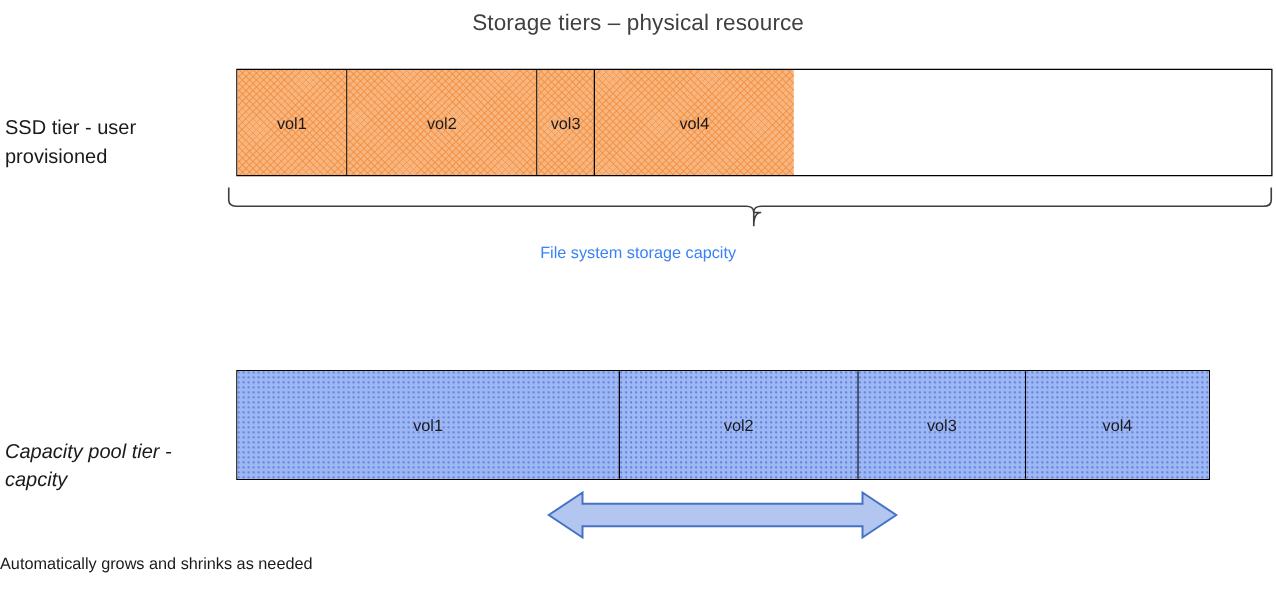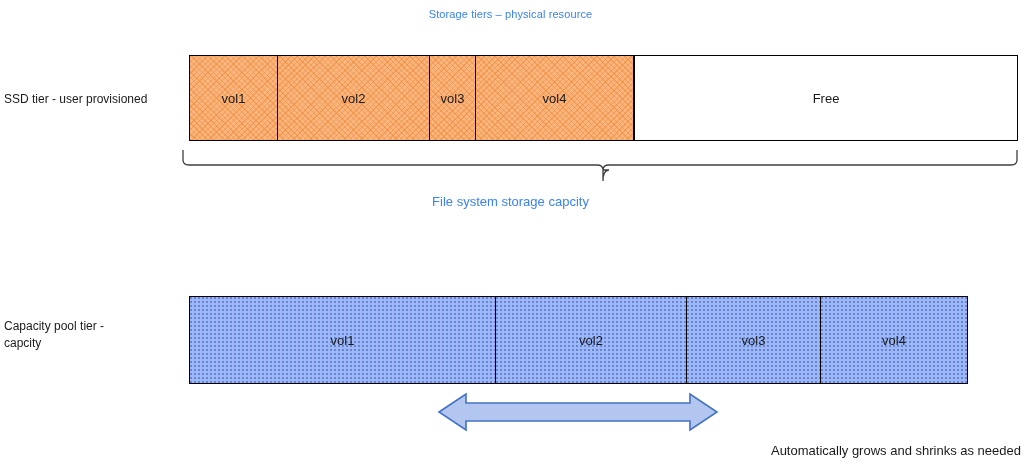--- a/index.html
+++ b/index.html
@@ -17,41 +17,42 @@
     overflow: hidden;
   }
 
   
   .diagram-title {
     position: absolute;
     top: 8px;
     left: 0;
     width: 1021px;
     text-align: center;
-    font-size: 11px;
-    color: #3b82f6;
+    font-size: 18px;
+    color: #404040;
     letter-spacing: 0.1px;
   }
 
   
   .row-label {
     position: absolute;
-    font-size: 12px;
+    font-size: 16px;
     line-height: 1.45;
     color: #1a1a1a;
   }
   #ssd-label {
     left: 4px;
     top: 91px;
     width: 180px;
   }
   #pool-label {
     left: 4px;
-    top: 318px;
+    top: 350px;
     width: 175px;
+    font-style: italic;
   }
 
   
   .tier-bar {
     position: absolute;
     display: flex;
     border: 1.6px solid #000000;
     background: #ffffff;
   }
   .tier-seg {
@@ -127,21 +128,21 @@
     left: 436px;
     top: 390px;
     width: 284px;
     height: 44px;
   }
   #grow-caption {
     position: absolute;
     top: 443px;
     left: 0;
     width: 1021px;
-    text-align: right;
+    text-align: left;
     font-size: 13px;
     color: #1a1a1a;
   }
 </style>
 </head>
 <body>
 
 <div class="diagram-title">Storage tiers – physical resource</div>
 
 <div class="row-label" id="ssd-label">SSD tier - user provisioned</div>
@@ -151,23 +152,20 @@
     <span>vol1</span>
   </div>
   <div class="tier-seg seg-orange" style="width:152px">
     <span>vol2</span>
   </div>
   <div class="tier-seg seg-orange" style="width:46px">
     <span>vol3</span>
   </div>
   <div class="tier-seg seg-orange" style="width:159px;border-right-width:2.6px">
     <span>vol4</span>
-  </div>
-  <div class="tier-seg seg-free" style="flex:1">
-    <span>Free</span>
   </div>
 </div>
 
 <svg id="brace-svg" viewBox="0 0 845 40">
   <path d="M 5 2
            L 5 12
            Q 5 17 11 17
            L 419 17
            Q 425 17 425 22
            L 425 33

